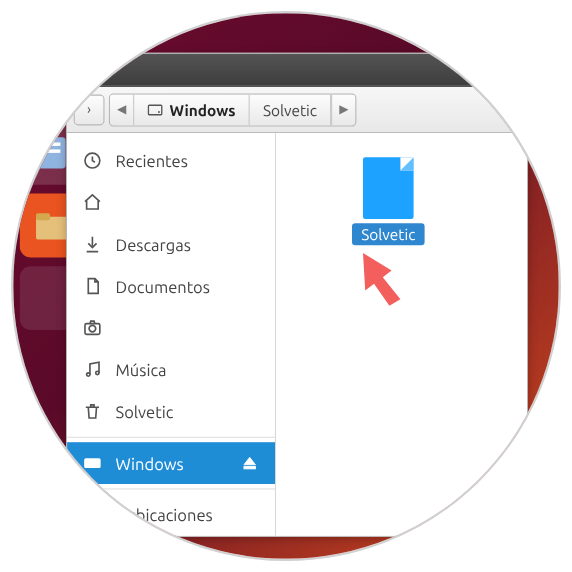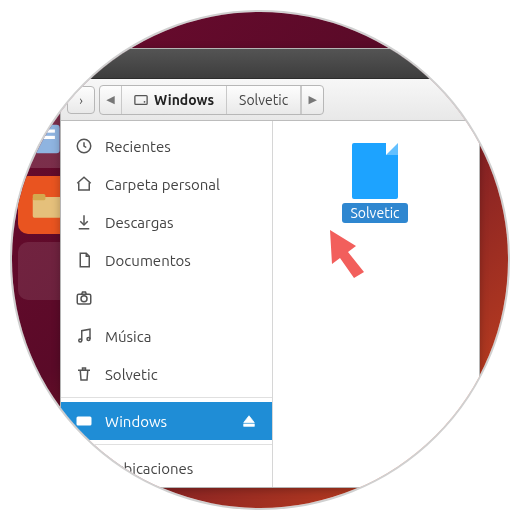--- a/index.html
+++ b/index.html
@@ -77,21 +77,21 @@
   }
   .crumb.active { font-weight: bold; color:#222; }
   .crumb:last-of-type { border-right:none; }
   .crumb-nav { width:22px; display:flex; align-items:center; justify-content:center; color:#777; font-size:11px; border-right:1px solid #c9c9c9;}
   .crumb-nav.right{border-right:none; border-left:1px solid #c9c9c9;}
   .disk-icon { width:14px; height:14px; }
 
   .body-split { display:flex; height: calc(100% - 72px); }
 
   .sidebar {
-    width: 212px; border-right: 1px solid #d6d6d6;
+    width: 190px; border-right: 1px solid #d6d6d6;
     display:flex; flex-direction:column;
     padding-top: 6px;
     background:#fff;
   }
   .sidebar-item {
     display:flex; align-items:center; gap:12px;
     height: 38px;
     padding: 0 14px;
     font-size: 15px; color:#444;
     cursor:pointer;
@@ -198,21 +198,20 @@
           <span>Recientes</span>
         </div>
 
         <div class="sidebar-item">
           <span class="ic">
               <svg viewBox="0 0 24 24" fill="none" stroke="#555" stroke-width="2">
                 <path d="M3 11l9-8 9 8"></path>
                 <path d="M5 10v10h14V10"></path>
               </svg>
             </span>
-          <span>Carpeta personal</span>
         </div>
 
         <div class="sidebar-item">
           <span class="ic">
               <svg viewBox="0 0 24 24" fill="none" stroke="#555" stroke-width="2">
                 <path d="M12 3v12"></path>
                 <path d="M7 11l5 5 5-5"></path>
                 <path d="M5 21h14"></path>
               </svg>
             </span>

